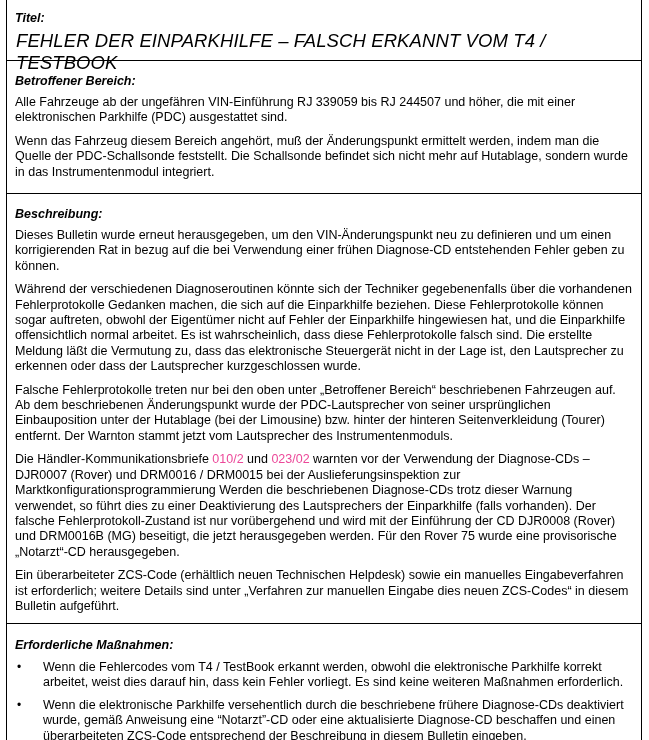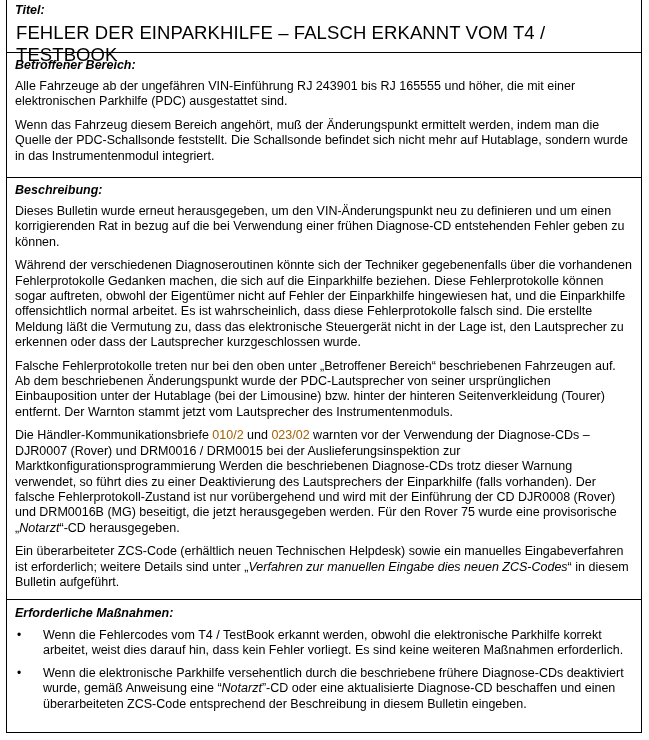--- a/index.html
+++ b/index.html
@@ -20,20 +20,21 @@
       left: 6px;
       top: 0px;
       width: 634px;
       border-left: 1px solid #000;
       border-right: 1px solid #000;
     }
     .section {
       border-bottom: 1px solid #000;
       box-sizing: border-box;
       padding: 4px 9px 0 8px;
+      margin-top: 8px;
     }
     .section-title {
       height: 53px;
       padding-top: 2px;
     }
     .section-affected {
       height: 125px;
     }
     .section-desc {
       height: 422px;
@@ -47,33 +48,33 @@
       font-style: italic;
       font-size: 12.5px;
       line-height: 16px;
       margin: 0;
     }
     .title-text {
       font-size: 18.5px;
       line-height: 22px;
       margin: 4px 0 0 1px;
       letter-spacing: 0.1px;
+      font-style: italic;
     }
     p {
       font-size: 12.5px;
       line-height: 15.4px;
       margin: 0;
     }
     .gap-small { margin-top: 6px; }
     .gap-para { margin-top: 8px; }
     .link {
-      color: #a16207;
+      color: #ec4899;
     }
     .it {
-      font-style: italic;
       text-align: center;
     }
     ul.bullets {
       list-style: none;
       padding: 0;
       margin: 7px 0 0 0;
     }
     ul.bullets li {
       position: relative;
       padding-left: 28px;
@@ -93,21 +94,21 @@
 
 <div class="doc">
 
   <div class="section section-title">
     <div class="heading">Titel:</div>
     <div class="title-text">FEHLER DER EINPARKHILFE – FALSCH ERKANNT VOM T4 / TESTBOOK</div>
   </div>
 
   <div class="section section-affected">
     <div class="heading">Betroffener Bereich:</div>
-    <p class="gap-small">Alle Fahrzeuge ab der ungefähren VIN-Einführung RJ 243901 bis RJ 165555 und höher, die mit einer elektronischen Parkhilfe (PDC) ausgestattet sind.</p>
+    <p class="gap-small">Alle Fahrzeuge ab der ungefähren VIN-Einführung RJ 339059 bis RJ 244507 und höher, die mit einer elektronischen Parkhilfe (PDC) ausgestattet sind.</p>
     <p class="gap-para">Wenn das Fahrzeug diesem Bereich angehört, muß der Änderungspunkt ermittelt werden, indem man die Quelle der PDC-Schallsonde feststellt. Die Schallsonde befindet sich nicht mehr auf Hutablage, sondern wurde in das Instrumentenmodul integriert.</p>
   </div>
 
   <div class="section section-desc">
     <div class="heading">Beschreibung:</div>
     <p class="gap-small">Dieses Bulletin wurde erneut herausgegeben, um den VIN-Änderungspunkt neu zu definieren und um einen korrigierenden Rat in bezug auf die bei Verwendung einer frühen Diagnose-CD entstehenden Fehler geben zu können.</p>
     <p class="gap-para">Während der verschiedenen Diagnoseroutinen könnte sich der Techniker gegebenenfalls über die vorhandenen Fehlerprotokolle Gedanken machen, die sich auf die Einparkhilfe beziehen. Diese Fehlerprotokolle können sogar auftreten, obwohl der Eigentümer nicht auf Fehler der Einparkhilfe hingewiesen hat, und die Einparkhilfe offensichtlich normal arbeitet.  Es ist wahrscheinlich, dass diese Fehlerprotokolle falsch sind.  Die erstellte Meldung läßt die Vermutung zu, dass das elektronische Steuergerät nicht in der Lage ist, den Lautsprecher zu erkennen oder dass der Lautsprecher kurzgeschlossen wurde.</p>
     <p class="gap-para">Falsche Fehlerprotokolle treten nur bei den oben unter „Betroffener Bereich“ beschriebenen Fahrzeugen auf.  Ab dem beschriebenen Änderungspunkt wurde der PDC-Lautsprecher von seiner ursprünglichen Einbauposition unter der Hutablage (bei der Limousine) bzw. hinter der hinteren Seitenverkleidung (Tourer) entfernt. Der Warnton stammt jetzt vom Lautsprecher des Instrumentenmoduls.</p>
     <p class="gap-para"><span>Die Händler-Kommunikationsbriefe </span><span class="link">010/2</span><span> und </span><span class="link">023/02</span><span> warnten vor der Verwendung der Diagnose-CDs – DJR0007 (Rover) und DRM0016 / DRM0015 bei der Auslieferungsinspektion zur Marktkonfigurationsprogrammierung  Werden die beschriebenen Diagnose-CDs trotz dieser Warnung verwendet, so führt dies zu einer Deaktivierung des Lautsprechers der Einparkhilfe (falls vorhanden).  Der falsche Fehlerprotokoll-Zustand ist nur vorübergehend und wird mit der Einführung der CD DJR0008 (Rover) und DRM0016B (MG) beseitigt, die jetzt herausgegeben werden.  Für den Rover 75 wurde eine provisorische „</span><span class="it">Notarzt</span><span>“-CD herausgegeben.</span></p>
     <p class="gap-para"><span>Ein überarbeiteter ZCS-Code (erhältlich neuen Technischen Helpdesk) sowie ein manuelles Eingabeverfahren ist erforderlich; weitere Details sind unter „</span><span class="it">Verfahren zur manuellen Eingabe dies neuen ZCS-Codes</span><span>“ in diesem Bulletin aufgeführt.</span></p>

